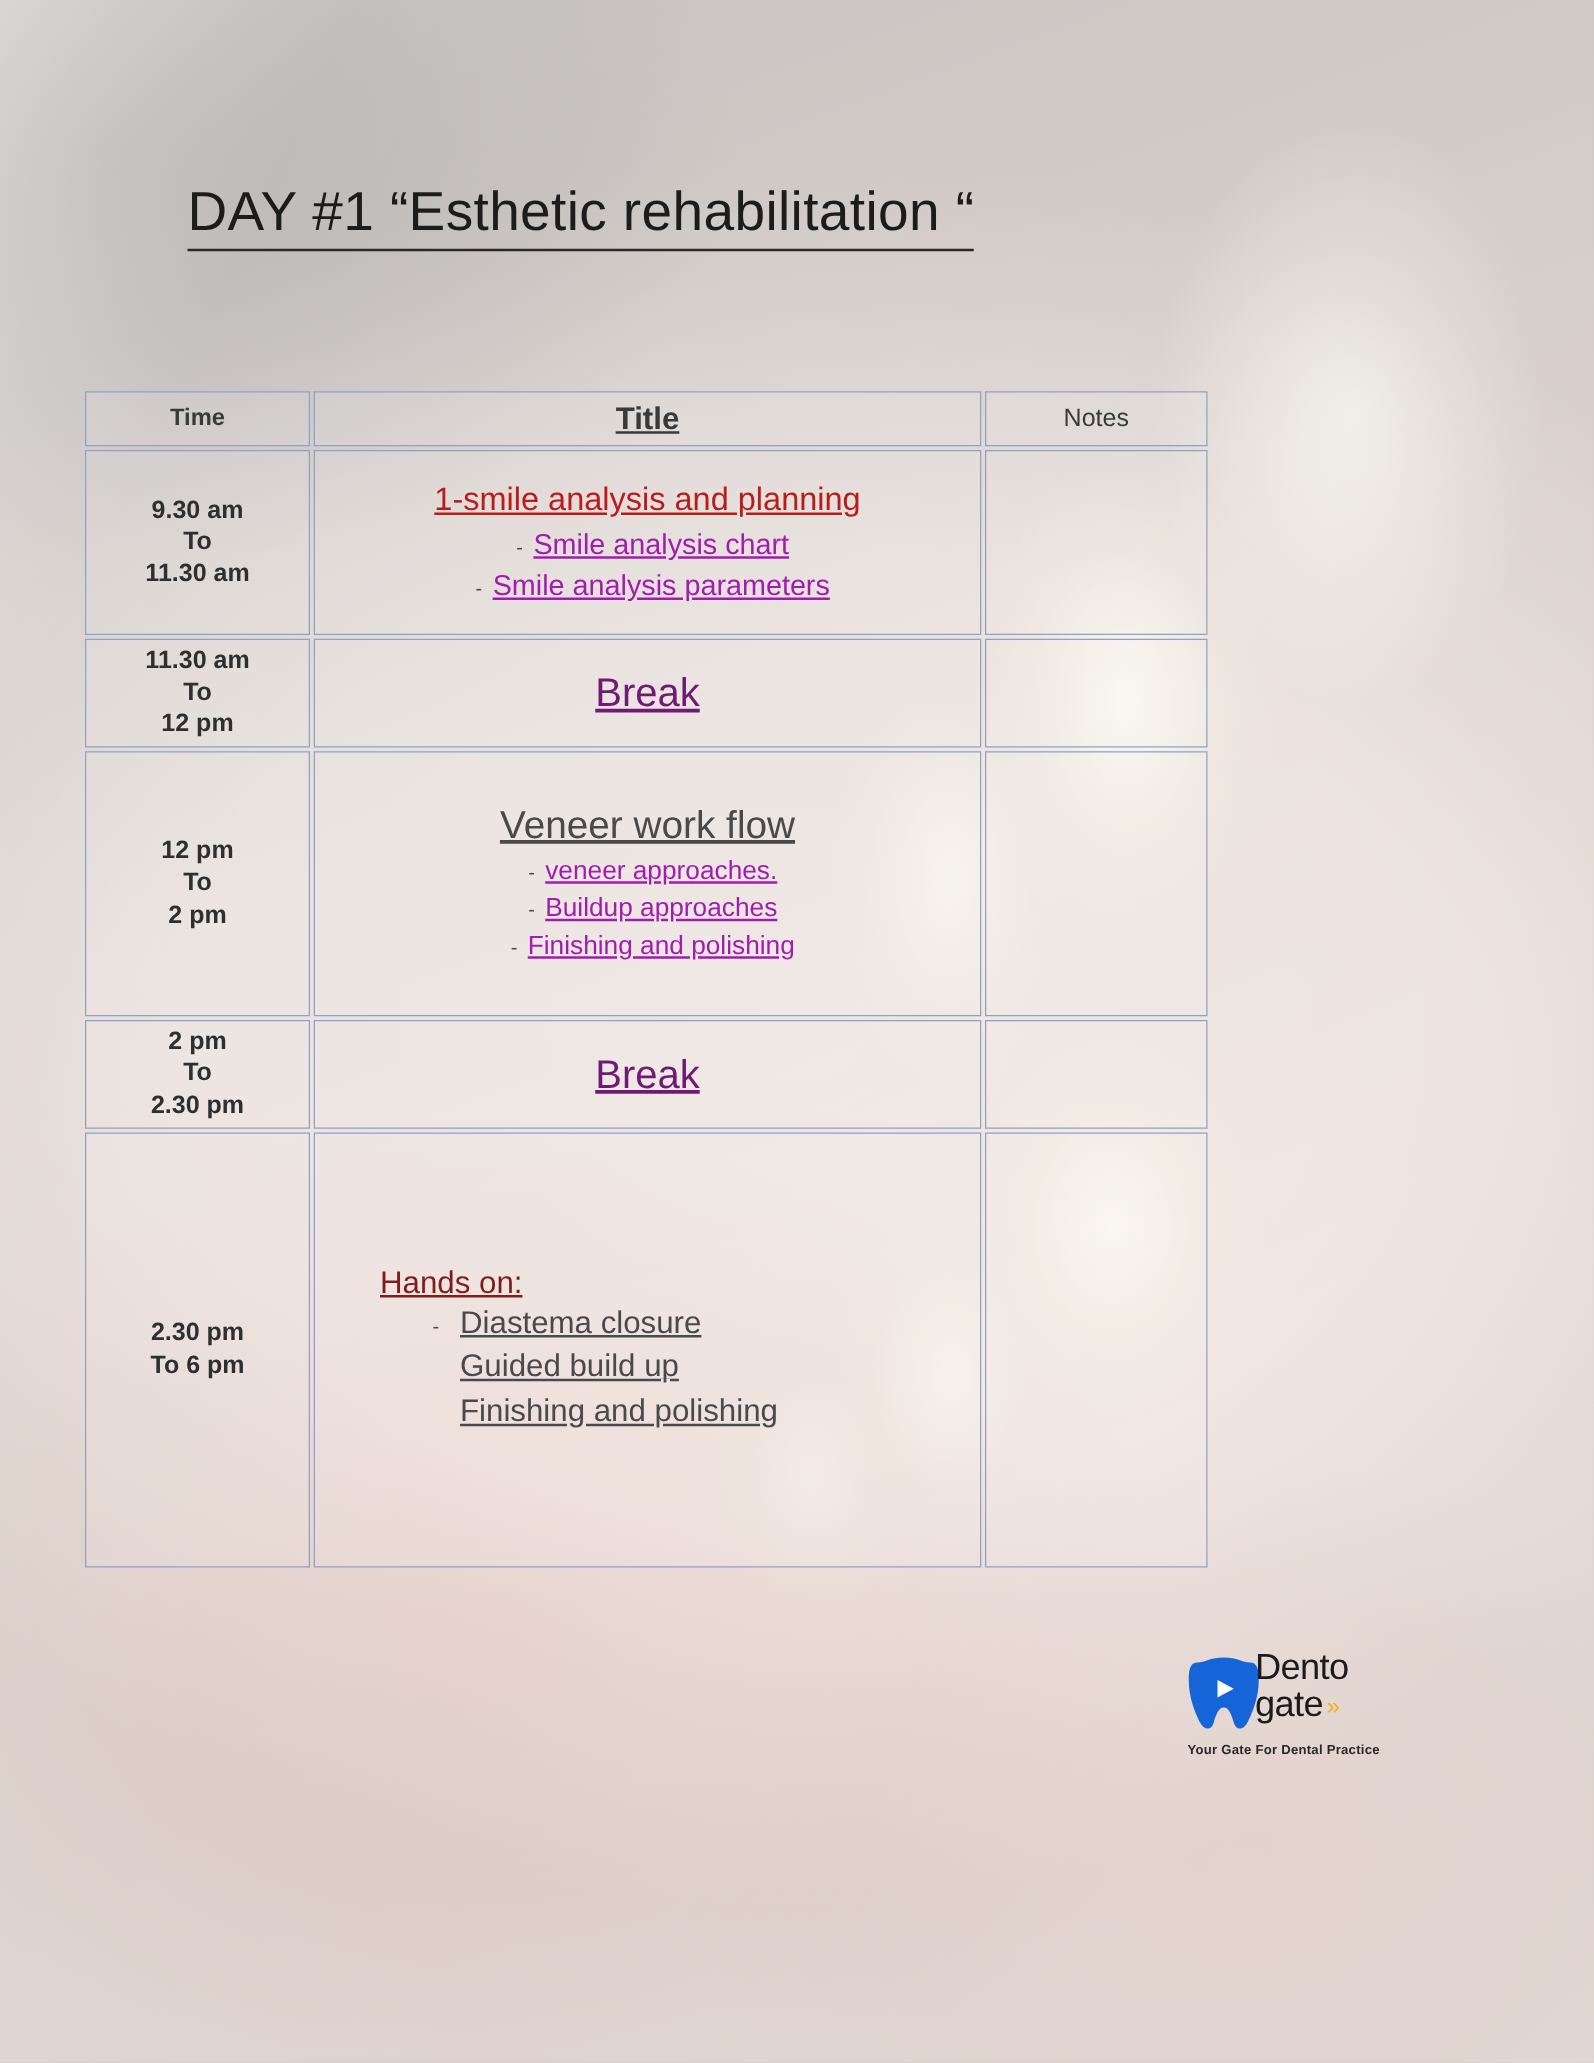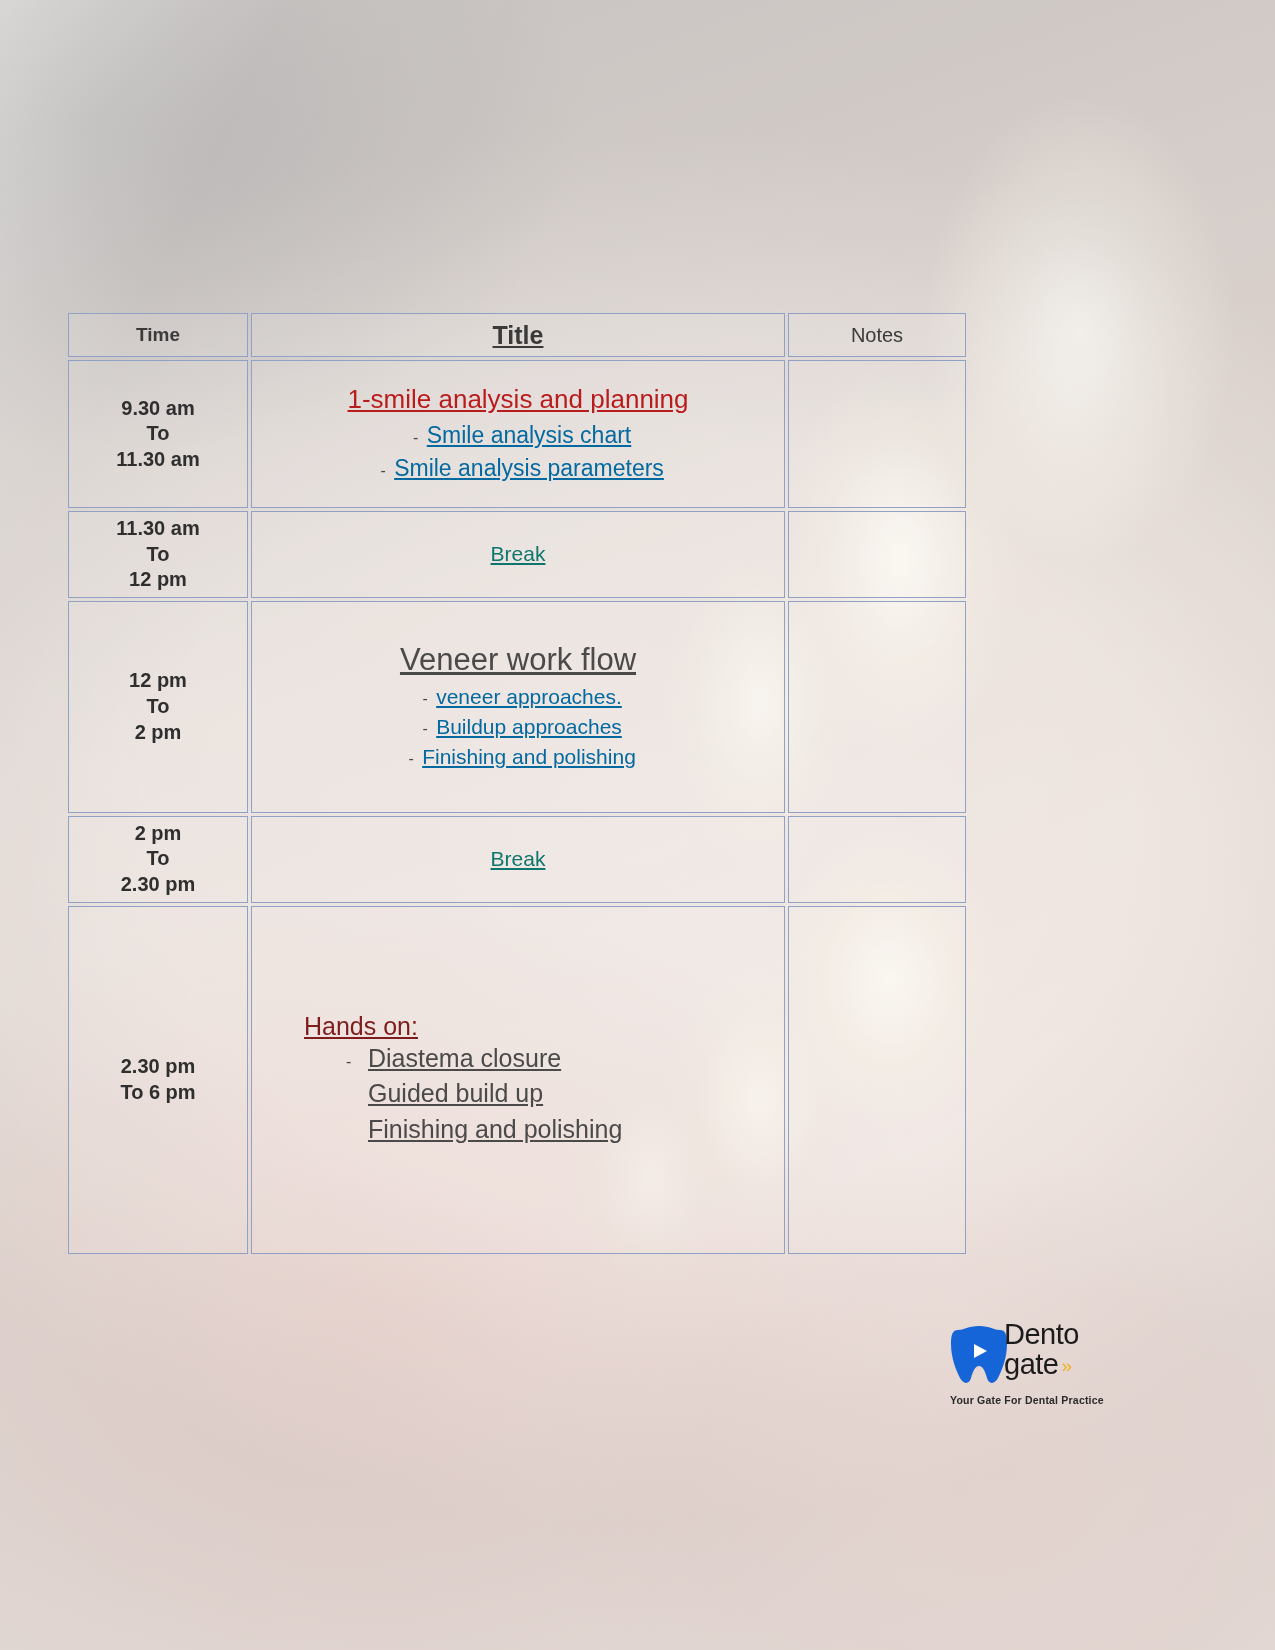--- a/index.html
+++ b/index.html
@@ -126,34 +126,34 @@
     text-decoration: underline;
     display: block;
     margin-bottom: 4px;
     color: #b91c1c;
   }
   .t-main.big { font-size: 31px; color: #4a4a4a; }
   .t-sub {
     font-size: 23px;
     text-decoration: underline;
     display: inline-block;
-    color: #0369a1;
+    color: #a21caf;
   }
   .t-sub.small { font-size: 21px; }
   .dash {
     display: inline-block;
     width: 22px;
     text-decoration: none;
     color: #4a4a4a;
   }
   .sub-line { line-height: 1.42; white-space: nowrap; }
   .break-text {
-    font-size: 21px;
-    text-decoration: underline;
-    color: #0f766e;
+    font-size: 32px;
+    text-decoration: underline;
+    color: #701a75;
   }
   .hands-block {
     text-align: left;
     padding-left: 46px;
   }
   .hands-title {
     font-size: 25px;
     text-decoration: underline;
     color: #7f1d1d;
   }
@@ -212,20 +212,21 @@
     vertical-align: 2px;
     margin-left: 3px;
   }
 </style>
 </head>
 <body>
 
 <div id="bg-photo"></div>
 <div id="overlay">
 
+  <div id="page-title">DAY #1 “Esthetic rehabilitation “</div>
 
   <table class="schedule">
     <colgroup>
       <col class="c-time">
       <col class="c-title">
       <col class="c-notes">
     </colgroup>
     <thead>
       <tr>
         <th class="hdr-time"><span>Time</span></th>

